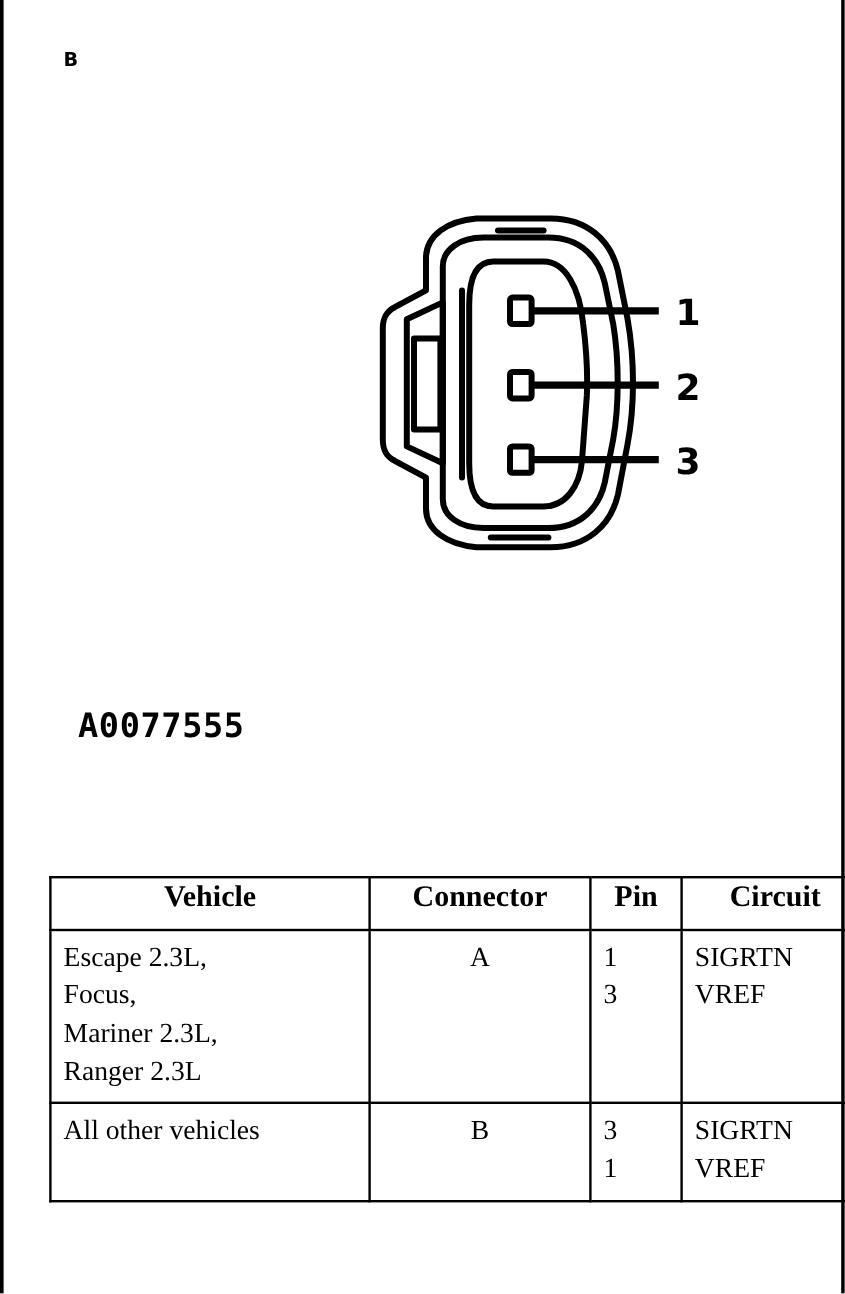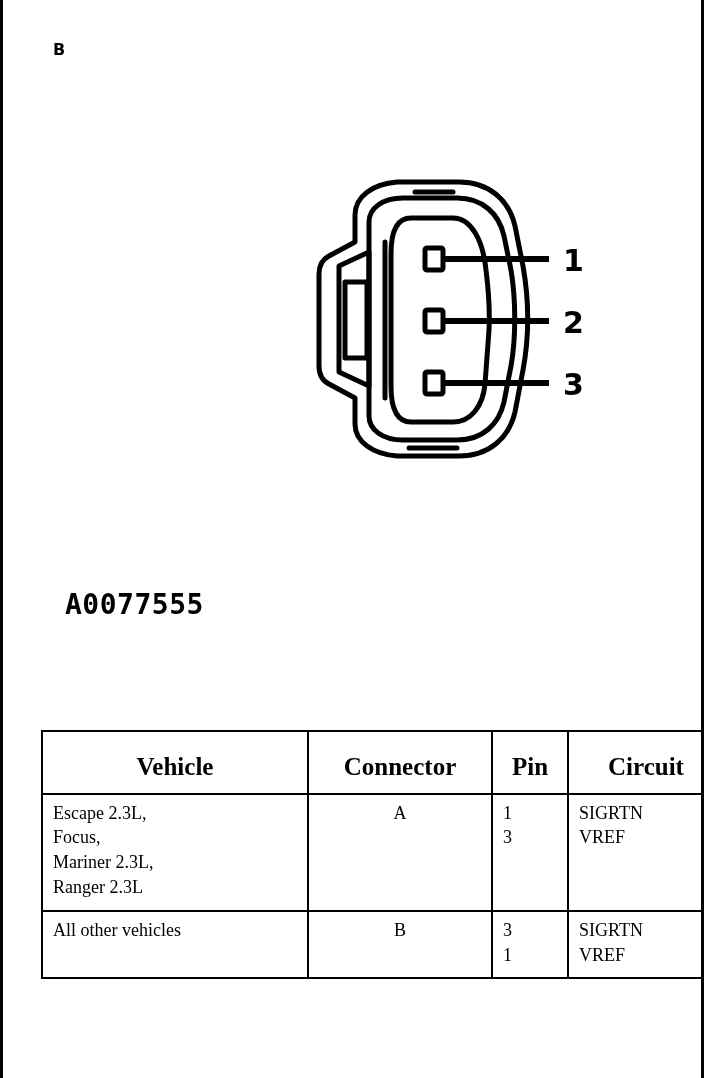--- a/index.html
+++ b/index.html
@@ -67,29 +67,29 @@
   }
   table.pinout {
     border-collapse: collapse;
     width: 628px;
     table-layout: fixed;
   }
   table.pinout td, table.pinout th {
     border: 2px solid #000;
     vertical-align: top;
     padding: 6px 10px 10px 10px;
-    font-size: 18px;
+    font-size: 23px;
     line-height: 1.38;
     font-weight: normal;
   }
   table.pinout thead th {
     text-align: center;
     font-size: 25px;
     font-weight: bold;
-    padding: 21px 6px 12px 6px;
+    padding: 2px 6px 12px 6px;
     line-height: 1.1;
   }
   .col-vehicle  { width: 252px; }
   .col-conn     { width: 170px; margin-left: 36px; }
   .col-pin      { width: 62px; margin-top: 30px; }
   .col-circuit  { width: 142px; }
 
   td.c-vehicle { text-align: left; }
   td.c-conn    { text-align: center; }
   td.c-pin     { text-align: left; padding-left: 12px; }

